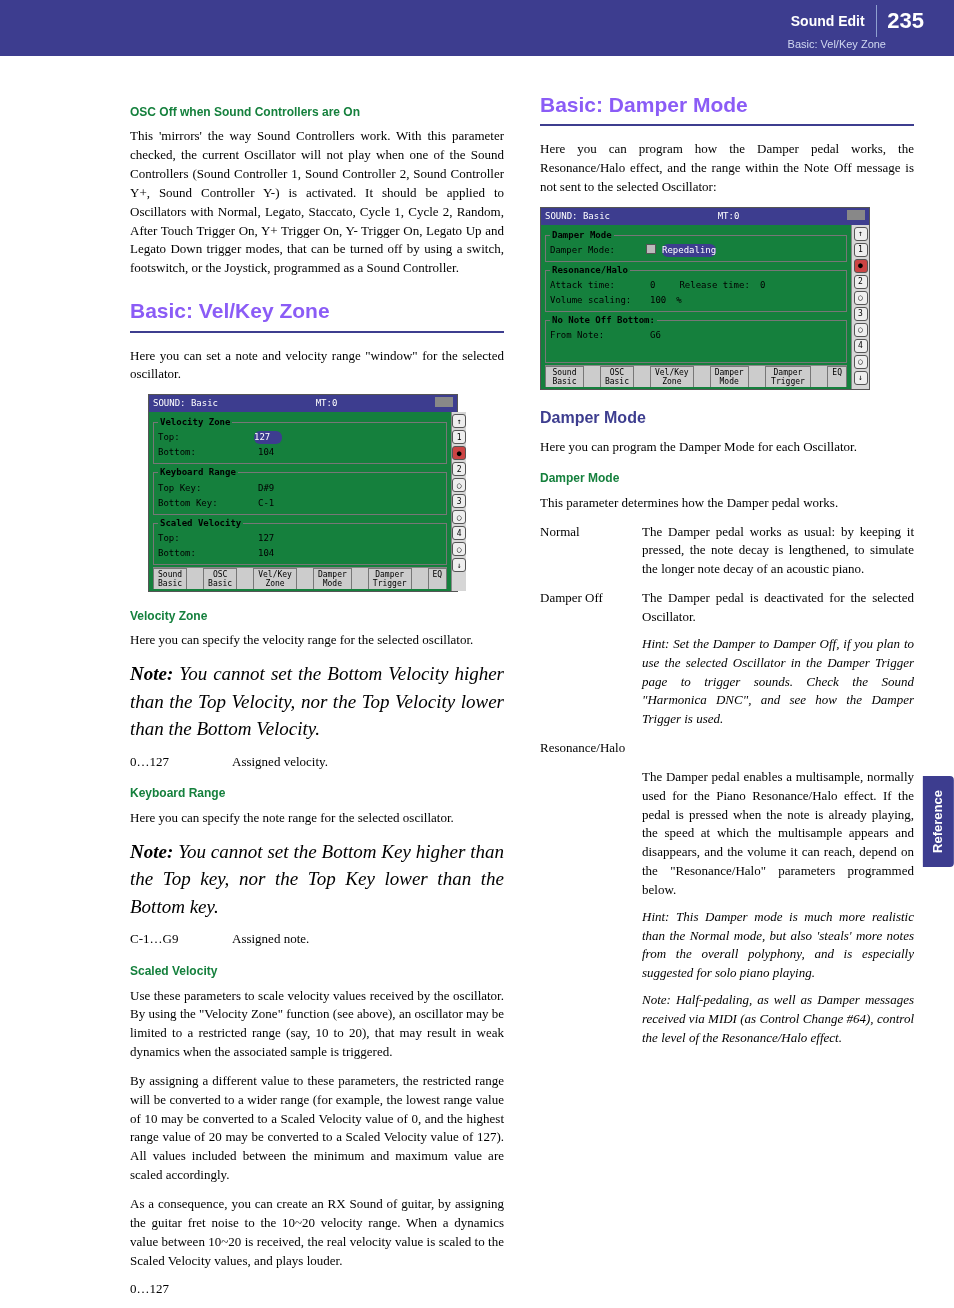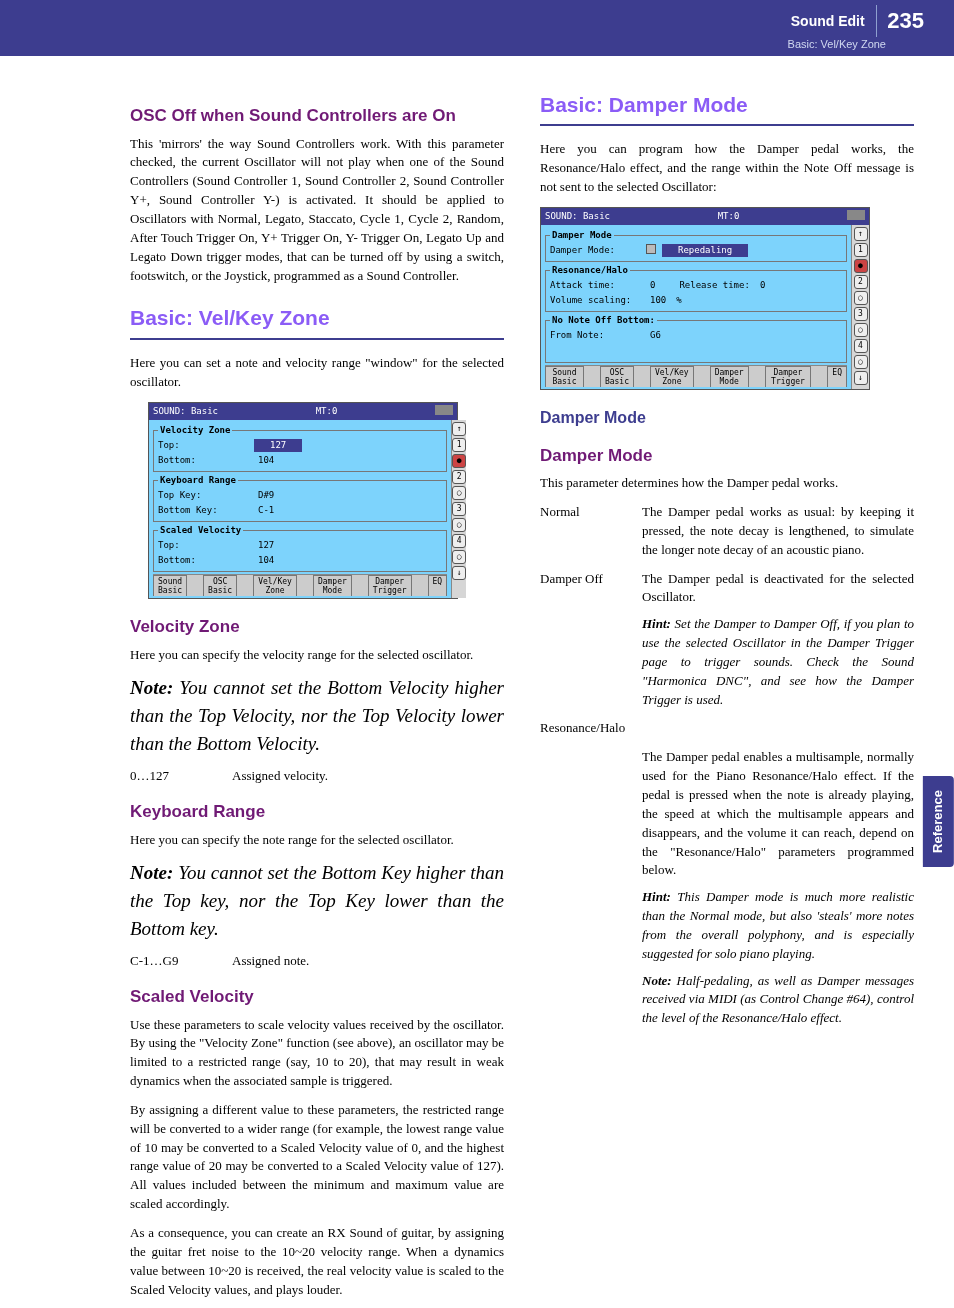--- a/index.html
+++ b/index.html
@@ -82,22 +82,22 @@
   }
   h3.sub {
     font-family: Arial, Helvetica, sans-serif;
     color: #3d3d8f;
     font-size: 16px;
     font-weight: bold;
     margin: 16px 0 8px 0;
   }
   h4.para {
     font-family: Arial, Helvetica, sans-serif;
-    color: #701a75;
-    font-size: 17px;
+    color: #15803d;
+    font-size: 12px;
     font-weight: bold;
     margin: 14px 0 6px 0;
   }
   p.body {
     font-size: 13px;
     text-align: justify;
     margin: 0 0 10px 0;
   }
   p.note {
     font-size: 19px;
@@ -120,25 +120,25 @@
   }
   .dl-row .def {
     flex: 1;
     text-align: justify;
   }
   .dl-row .def .hint, .dl-row .def .note {
     font-style: italic;
     display: block;
     margin-top: 8px;
   }
-  .dl-row .def .lead { font-weight: bold; font-style: italic; }
+  .dl-row .def .lead { font-weight: normal; font-style: italic; }
   
   .shot {
     border: 1px solid #555;
-    background: #7dd3fc;
+    background: #15803d;
     font-family: "Lucida Console", Monaco, monospace;
     font-size: 9px;
     color: #000;
     margin: 8px 0 16px 0;
     position: relative;
   }
   .shot .titlebar {
     background: #3d3d8f;
     color: #fff;
     display: flex;
@@ -162,21 +162,21 @@
   .shot-side .chip { width:14px; height:14px; background:#eee; border:1px solid #555; border-radius:3px; display:flex; align-items:center; justify-content:center;}
   .shot-side .chip.sel{background:#c44;}
   fieldset.grp {
     border: 1px solid #777;
     margin: 2px 0;
     padding: 1px 4px 3px 4px;
   }
   fieldset.grp legend { font-size: 9px; font-weight: bold; padding: 0 2px; }
   .frow { display:flex; gap:6px; padding:1px 0;}
   .frow .lbl { width: 90px; }
-  .frow .val { background:#3d3d8f; color:#fff; padding:0 16px; display:inline-block; min-width:28px;}
+  .frow .val { background:#3d3d8f; color:#fff; padding:0 0; display:inline-block; min-width:28px;border-radius:6px;}
   .frow .valp { padding:0 4px; display:inline-block; }
   .tabs {
     display:flex; gap:16px; border-top:1px solid #888; background:#ccc;
   }
   .tabs .tab { border:1px solid #777; border-bottom:none; padding:1px 4px; font-size:8px; line-height:9px; text-align:center; }
 </style>
 </head>
 <body>
 
 <div class="top-band">
@@ -361,20 +361,21 @@
           <div class="chip">3</div>
           <div class="chip">○</div>
           <div class="chip">4</div>
           <div class="chip">○</div>
           <div class="chip">↓</div>
         </div>
       </div>
     </div>
 
     <h3 class="sub">Damper Mode</h3>
+    <p class="body">Here you can program the Damper Mode for each Oscillator.</p>
 
     <h4 class="para">Damper Mode</h4>
     <p class="body">This parameter determines how the Damper pedal works.</p>
 
     <div class="dl-row">
       <div class="term">Normal</div>
       <div class="def">The Damper pedal works as usual: by keeping it pressed, the note decay is lengthened, to simulate the longer note decay of an acoustic piano.</div>
     </div>
 
     <div class="dl-row">

